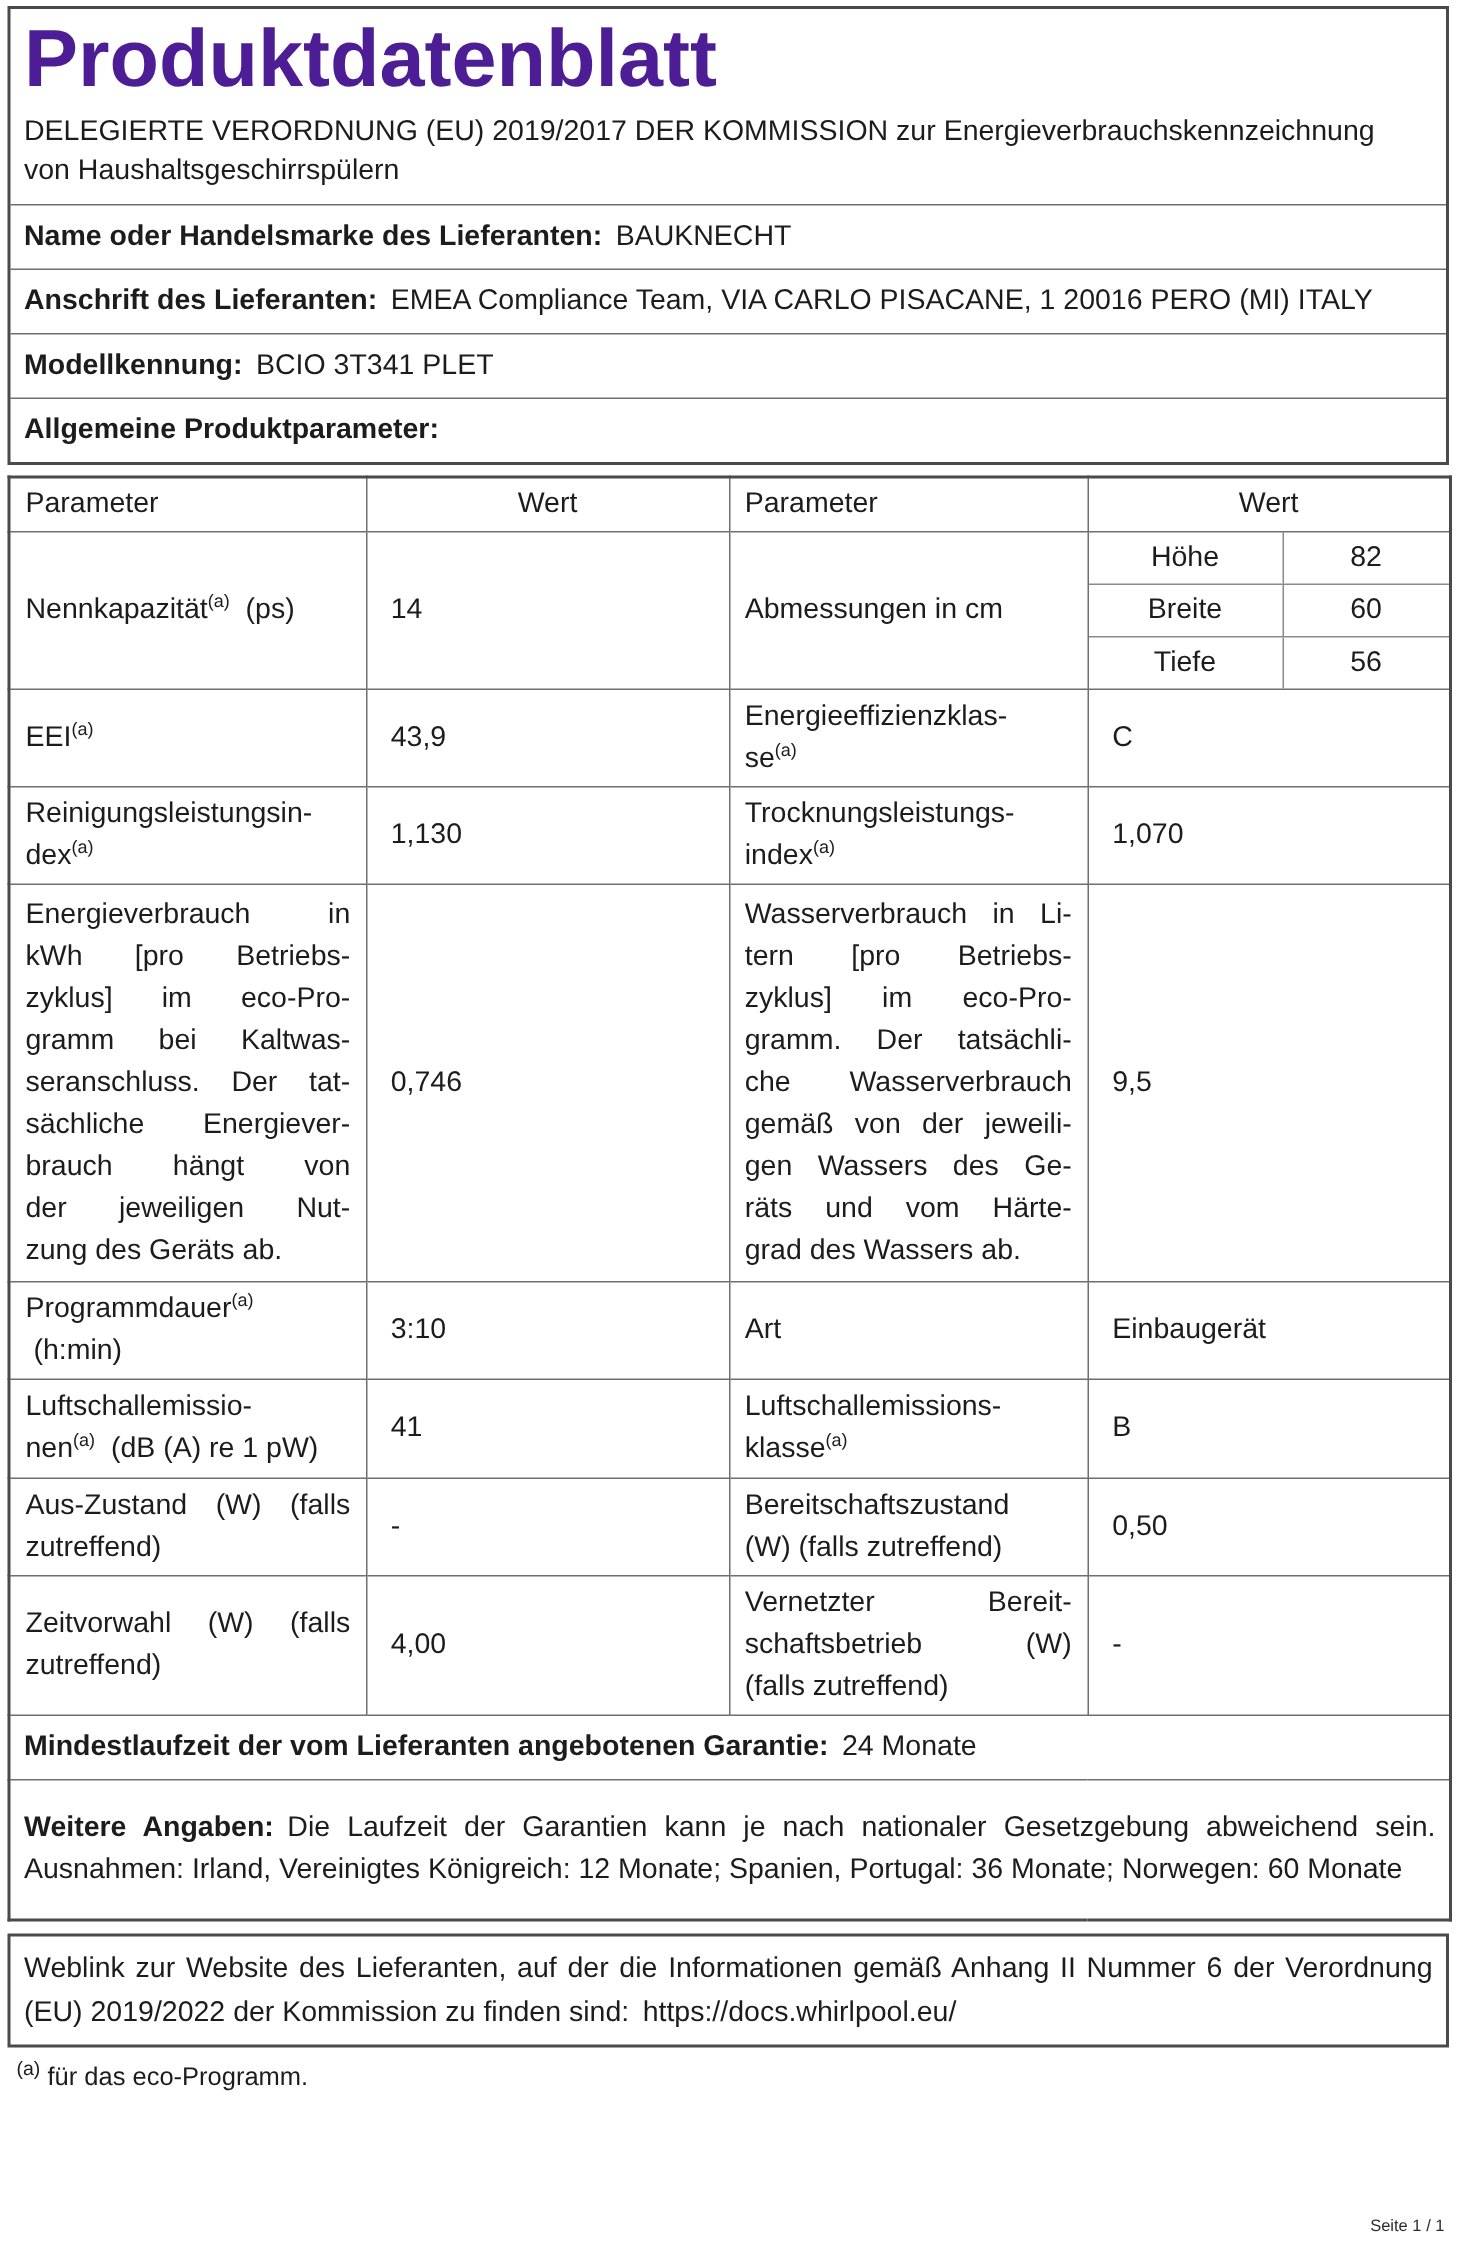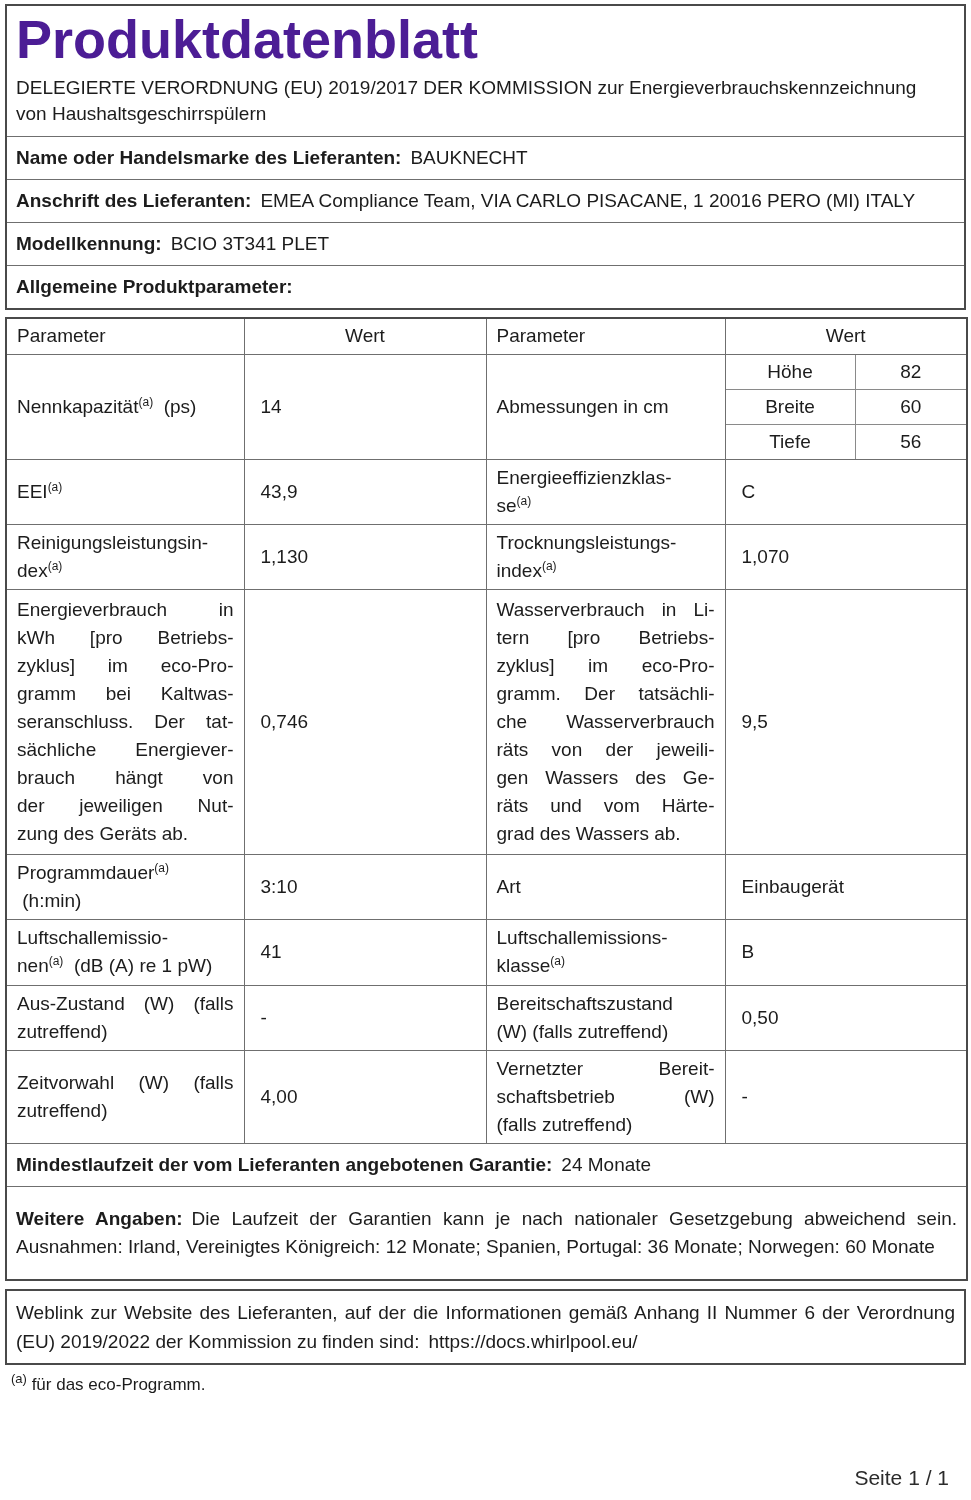--- a/index.html
+++ b/index.html
@@ -43,21 +43,21 @@
   .dimval { flex: 1; display: flex; align-items: center; justify-content: center; }
 
   td.fullrow { padding: 6px 9px; line-height: 28px; }
   td.fullrow.justify { text-align: justify; }
 
   
   .boxC { margin-top: 8px; padding: 7px 9px; line-height: 29px; text-align: justify; }
 
   .footnote { margin: 10px 0 13px 11px; font-size: 17px; }
   .footnote sup { font-size: 13px; }
-  .pagenum { position: absolute; right: 22px; bottom: 10px; font-size: 21px; color: #2b2b2b; }
+  .pagenum { position: absolute; right: 8px; bottom: 10px; font-size: 11px; color: #2b2b2b; }
 </style>
 </head>
 <body>
 
 <div class="box boxA">
   <div class="titleblock">
     <h1 class="doc-title">Produktdatenblatt</h1>
     <p class="doc-subtitle">DELEGIERTE VERORDNUNG (EU) 2019/2017 DER KOMMISSION zur Energieverbrauchskennzeichnung von Haushaltsgeschirrspülern</p>
   </div>
   <div class="inforow">
@@ -146,21 +146,21 @@
           <div class="jl">der jeweiligen Nut-</div>
           <div class="ll">zung des Geräts ab.</div>
         </td>
     <td class="val">0,746</td>
     <td class="lab">
           <div class="jl">Wasserverbrauch in Li-</div>
           <div class="jl">tern [pro Betriebs-</div>
           <div class="jl">zyklus] im eco-Pro-</div>
           <div class="jl">gramm. Der tatsächli-</div>
           <div class="jl">che Wasserverbrauch</div>
-          <div class="jl">räts von der jeweili-</div>
+          <div class="jl">gemäß von der jeweili-</div>
           <div class="jl">gen Wassers des Ge-</div>
           <div class="jl">räts und vom Härte-</div>
           <div class="ll">grad des Wassers ab.</div>
         </td>
     <td class="val">9,5</td>
   </tr>
   <tr style="height:59px">
     <td class="lab">
           <div class="jl">Programmdauer<sup>(a)</sup></div>
           <div class="ll">&nbsp;(h:min)</div>

